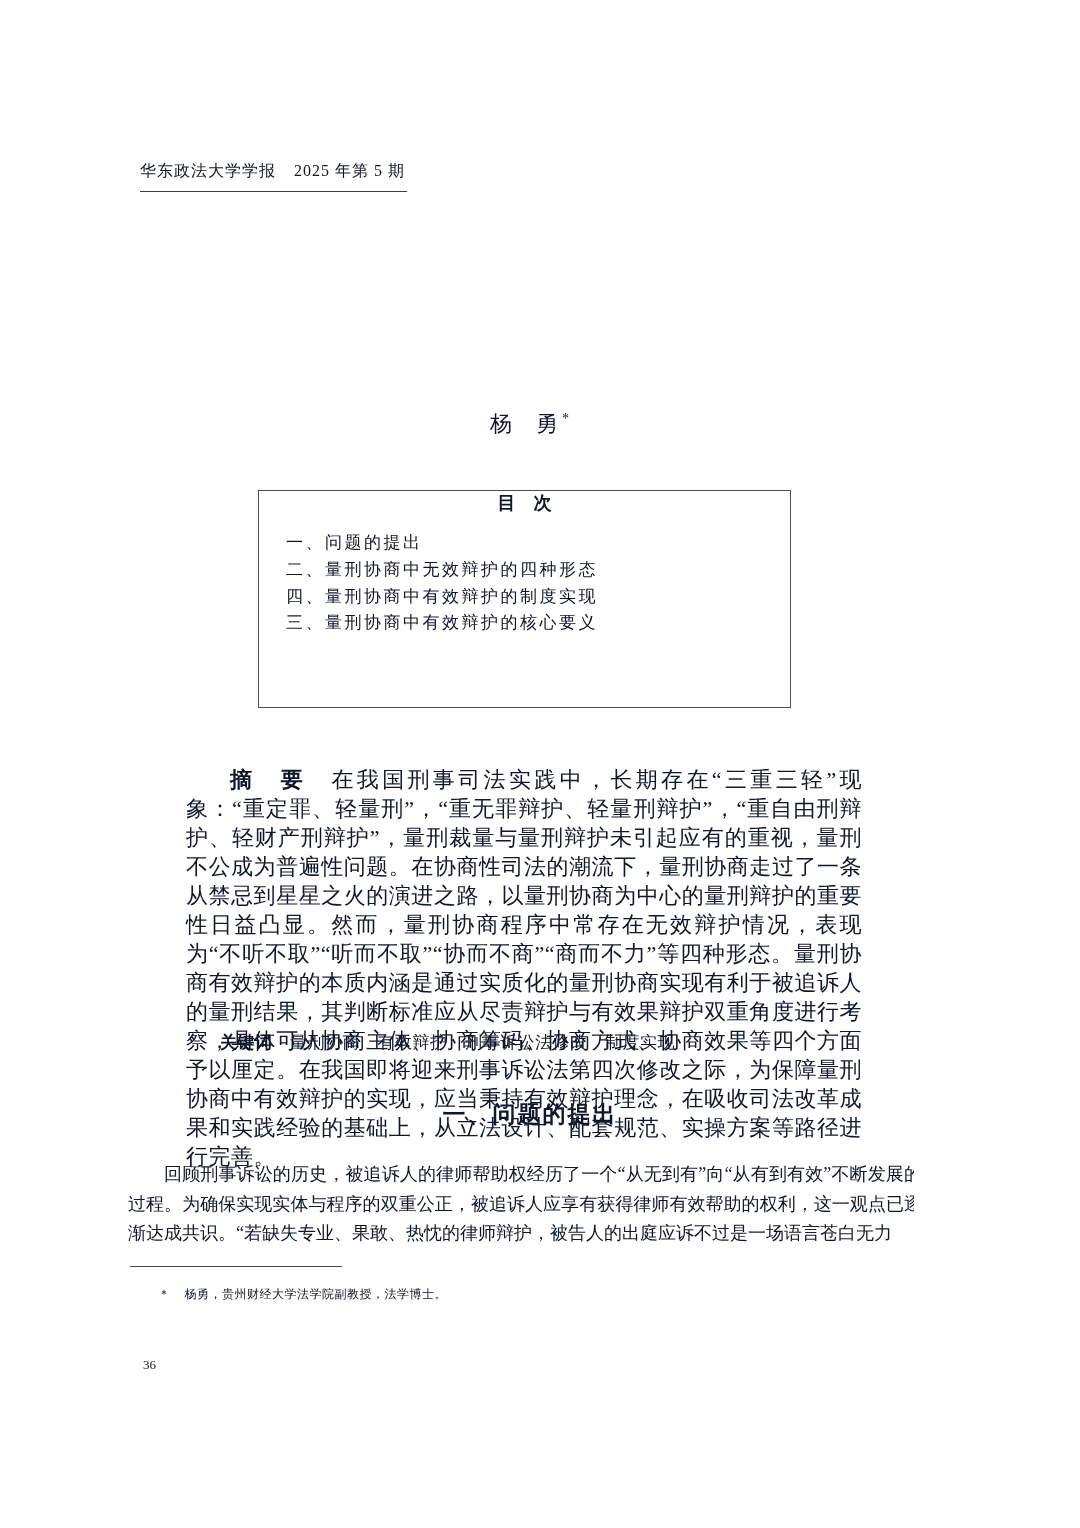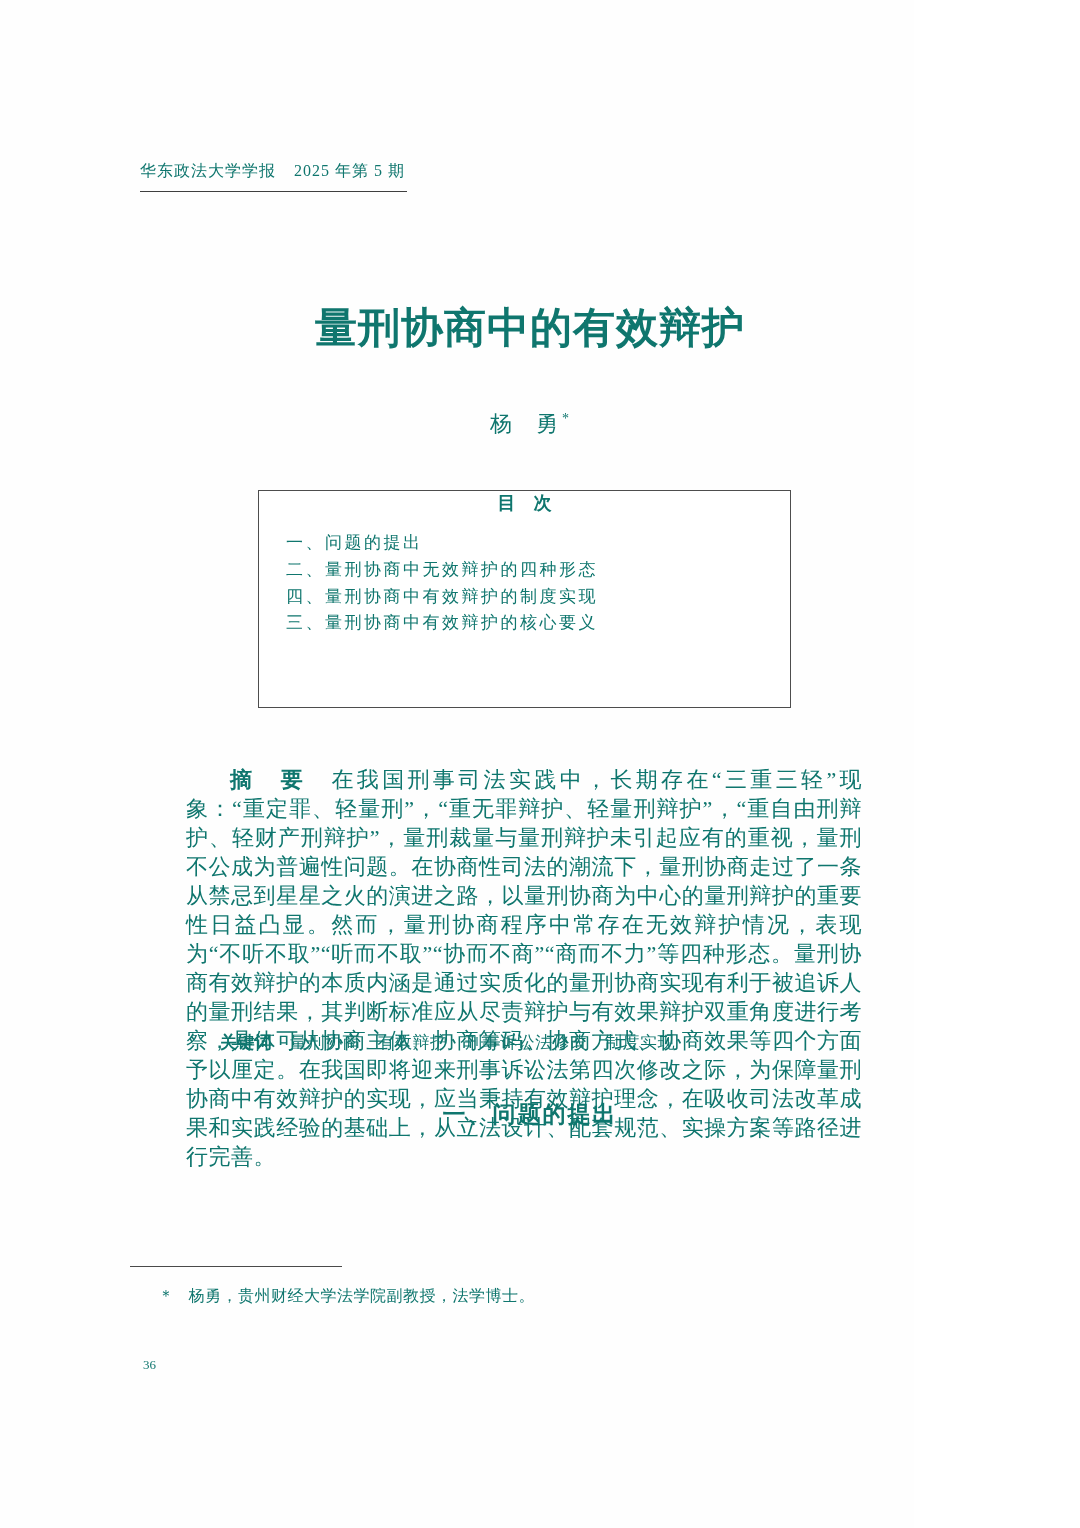--- a/index.html
+++ b/index.html
@@ -2,21 +2,21 @@
 <html><head>
 <meta charset="utf-8">
 <style>
   * { margin: 0; padding: 0; box-sizing: border-box; }
   html, body { background: #ffffff; }
   .page {
     position: relative;
     width: 914px;
     height: 1528px;
     background: #fefefe;
-    color: #0f766e;
+    color: #0f172a;
     font-family: "Liberation Serif", "DejaVu Serif", serif;
     overflow: hidden;
   }
 
   .journal-header {
     position: absolute;
     left: 140px;
     top: 161px;
     font-size: 16px;
     letter-spacing: 1px;
@@ -128,42 +128,41 @@
     left: 130px;
     top: 1266px;
     width: 212px;
     border-top: 1.5px solid #4a4a4a;
   }
 
   .footnote {
     position: absolute;
     left: 158px;
     top: 1286px;
-    font-size: 16px;
+    font-size: 12px;
     letter-spacing: 0.5px;
   }
   .footnote .fn-marker { margin-right: 14px; }
 
   .page-number {
     position: absolute;
     left: 143px;
     top: 1357px;
     font-size: 13px;
   }
 </style>
 </head>
 <body>
 
 <div class="page">
 
   <div class="journal-header">
     <span>华东政法大学学报</span><span class="issue">2025 年第 5 期</span>
   </div>
 
-  <h1 class="article-title">量刑协商中的有效辩护</h1>
 
   <div class="author-line">
     <span>杨　勇</span><sup>*</sup>
   </div>
 
   <div class="toc-box">
     <div class="toc-heading">目　次</div>
     <div class="toc-list">
       <div class="toc-item">一、问题的提出</div>
       <div class="toc-item">二、量刑协商中无效辩护的四种形态</div>
@@ -171,20 +170,21 @@
       <div class="toc-item">三、量刑协商中有效辩护的核心要义</div>
     </div>
   </div>
 
   <p class="abstract-block"><span class="inline-label">摘　要</span><span>　在我国刑事司法实践中，长期存在“三重三轻”现象：“重定罪、轻量刑”，“重无罪辩护、轻量刑辩护”，“重自由刑辩护、轻财产刑辩护”，量刑裁量与量刑辩护未引起应有的重视，量刑不公成为普遍性问题。在协商性司法的潮流下，量刑协商走过了一条从禁忌到星星之火的演进之路，以量刑协商为中心的量刑辩护的重要性日益凸显。然而，量刑协商程序中常存在无效辩护情况，表现为“不听不取”“听而不取”“协而不商”“商而不力”等四种形态。量刑协商有效辩护的本质内涵是通过实质化的量刑协商实现有利于被追诉人的量刑结果，其判断标准应从尽责辩护与有效果辩护双重角度进行考察，具体可从协商主体、协商筹码、协商方式、协商效果等四个方面予以厘定。在我国即将迎来刑事诉讼法第四次修改之际，为保障量刑协商中有效辩护的实现，应当秉持有效辩护理念，在吸收司法改革成果和实践经验的基础上，从立法设计、配套规范、实操方案等路径进行完善。</span></p>
 
   <p class="keywords-row"><span class="inline-label">关键词</span><span>　量刑协商　有效辩护　刑事诉讼法修改　制度实现</span></p>
 
   <h2 class="section-heading">一、问题的提出</h2>
 
+  <p class="body-paragraph">回顾刑事诉讼的历史，被追诉人的律师帮助权经历了一个“从无到有”向“从有到有效”不断发展的过程。为确保实现实体与程序的双重公正，被追诉人应享有获得律师有效帮助的权利，这一观点已逐渐达成共识。“若缺失专业、果敢、热忱的律师辩护，被告人的出庭应诉不过是一场语言苍白无力</p>
 
   <div class="footnote-divider"></div>
 
   <div class="footnote">
     <span class="fn-marker">＊</span><span>杨勇，贵州财经大学法学院副教授，法学博士。</span>
   </div>
 
   <div class="page-number">36</div>
 
 </div>

